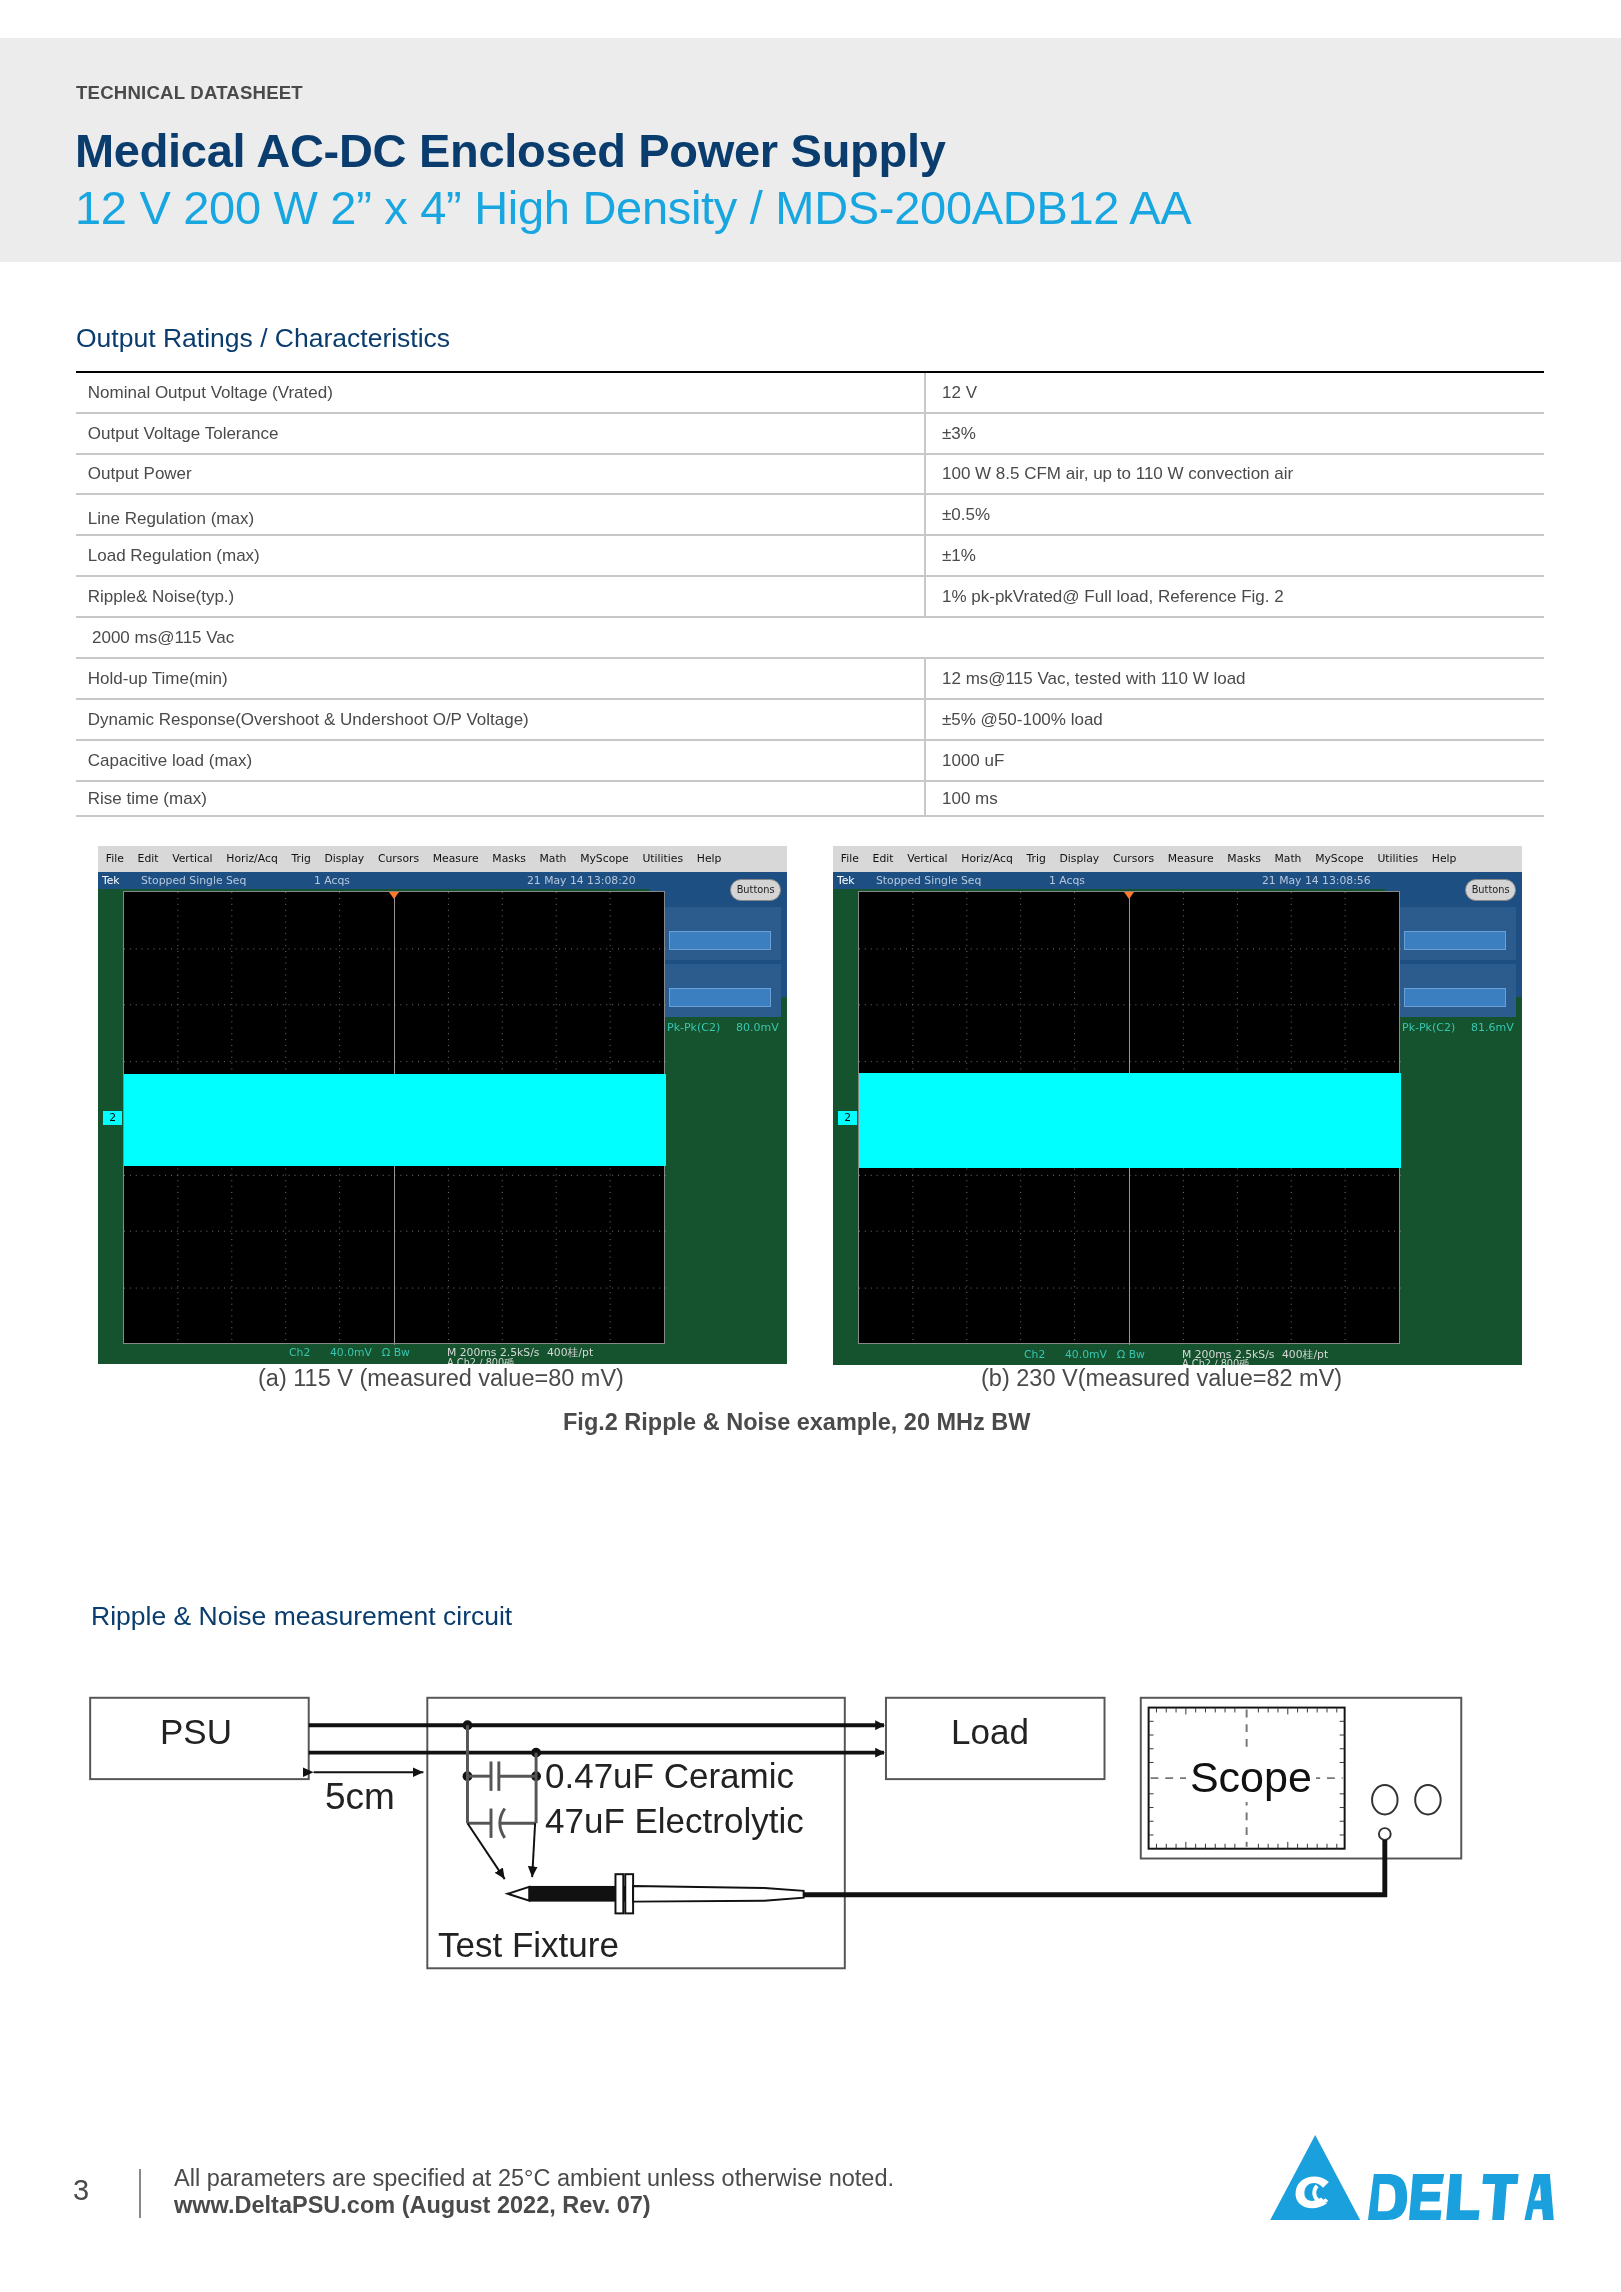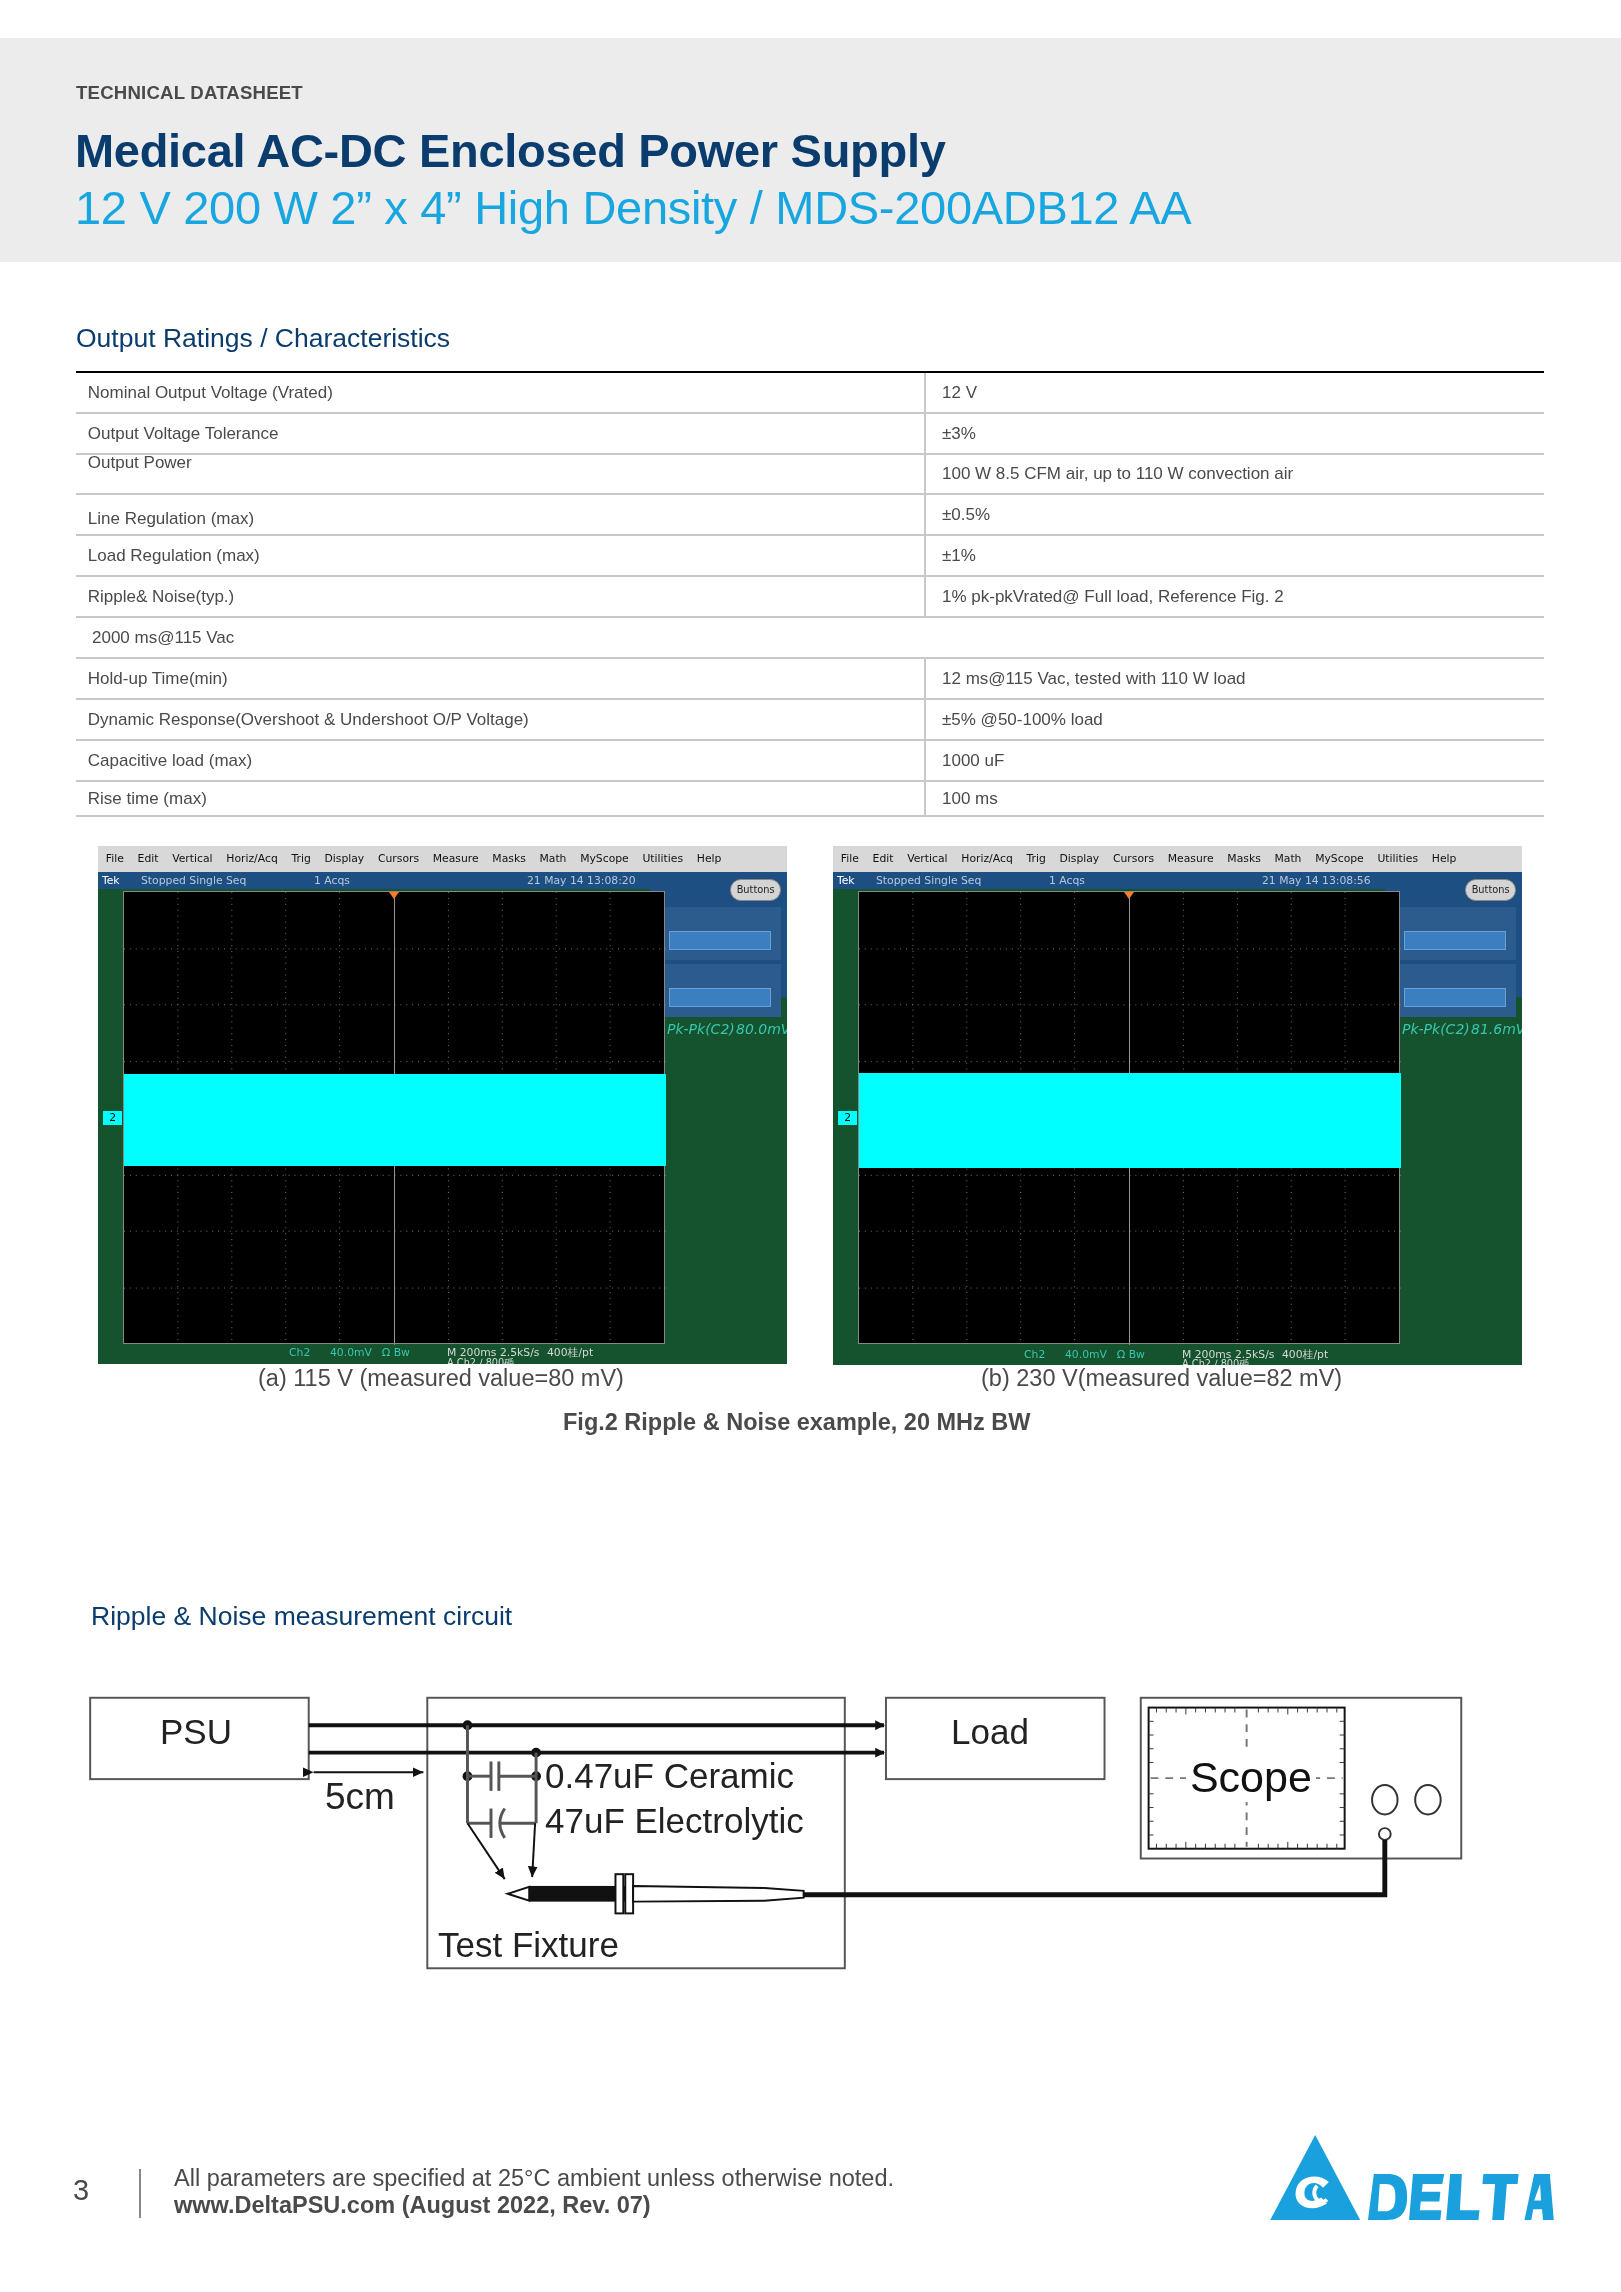--- a/index.html
+++ b/index.html
@@ -11,35 +11,35 @@
   .doc-title { position: absolute; left: 75px; top: 123px; font-size: 47px; font-weight: bold; color: #0a3d6e; letter-spacing: -0.3px; }
   .doc-subtitle { position: absolute; left: 75px; top: 180px; font-size: 47px; color: #17a6e0; letter-spacing: -0.3px; }
 
   .section-title { position: absolute; font-size: 26.5px; color: #0a3d6e; }
 
   .spec-table { position: absolute; left: 76px; top: 371px; width: 1468px; border-top: 2px solid #000; }
   .spec-row { display: flex; border-bottom: 2px solid #c8c8c8; height: 41px; align-items: center; font-size: 17px; color: #4a4a4a; }
   .spec-row .param { width: 850px; padding-left: 11.8px; height: 100%; display: flex; align-items: center; border-right: 2px solid #c8c8c8; }
   .spec-row .value { flex: 1; padding-left: 16px; height: 100%; display: flex; align-items: center; }
   .spec-row.tight { height: 40px; }
-  .spec-row.tight .param { align-items: flex-end; padding-bottom: 20px; }
+  .spec-row.tight .param { align-items: flex-end; padding-bottom: 9px; }
   .spec-row.up .param { align-items: flex-start; padding-top: 14px; }
 
   
   .scope { position: absolute; background: #14532d; font-family: "DejaVu Sans", sans-serif; overflow: hidden; }
   .scope .menubar { position: absolute; left: 0; top: 0; right: 0; height: 25.5px; background: #d8d8d8; display: flex; align-items: center; gap: 13.7px; padding-left: 7.8px; font-size: 10.8px; color: #111; }
   .scope .statusbar { position: absolute; left: 0; top: 25.5px; right: 0; height: 17.6px; background: #1d4f82; color: #b8c8dc; font-size: 10.8px; }
   .scope .statusbar span { position: absolute; top: 2px; }
   .scope .buttons-btn { position: absolute; top: 33px; right: 5.9px; width: 51px; height: 21.6px; background: #d4d4d4; border-radius: 10.8px; font-size: 9.8px; color: #222; display: flex; align-items: center; justify-content: center; border: 1px solid #888; }
   .scope .side-panel { position: absolute; right: 5.9px; width: 122px; height: 53px; background: #2b5c8d; }
   .scope .side-panel .slot { position: absolute; left: 9.8px; right: 9.8px; bottom: 9.8px; height: 19.6px; background: #3c7fc0; border: 1px solid #6aa0d8; }
   .scope .grid { position: absolute; background: #000; border: 1px solid #888; }
   .scope .grid svg { position: absolute; left: 0; top: 0; }
   .scope .trace { position: absolute; background: #00ffff; }
-  .scope .measure { position: absolute; font-size: 14px; color: #39c6b2; font-style: italic; }
+  .scope .measure { position: absolute; font-size: 11px; color: #39c6b2; }
   .scope .readout { position: absolute; font-size: 10.8px; color: #39c6b2; }
   .scope .readout.white { color: #d8d8d8; }
   .scope .ch-marker { position: absolute; background: #00ffff; color: #000; font-size: 10.8px; width: 19.6px; height: 13.7px; display: flex; align-items: center; justify-content: center; }
   .scope .trig-marker { position: absolute; width: 0; height: 0; border-left: 5.9px solid transparent; border-right: 5.9px solid transparent; border-top: 7.8px solid #ff7a2a; }
 
   .caption { position: absolute; font-size: 23.5px; color: #4a4a4a; }
   .fig-caption { position: absolute; font-size: 23.5px; font-weight: bold; color: #4a4a4a; }
 
   
   .circuit-svg { position: absolute; left: 0; top: 0; }

